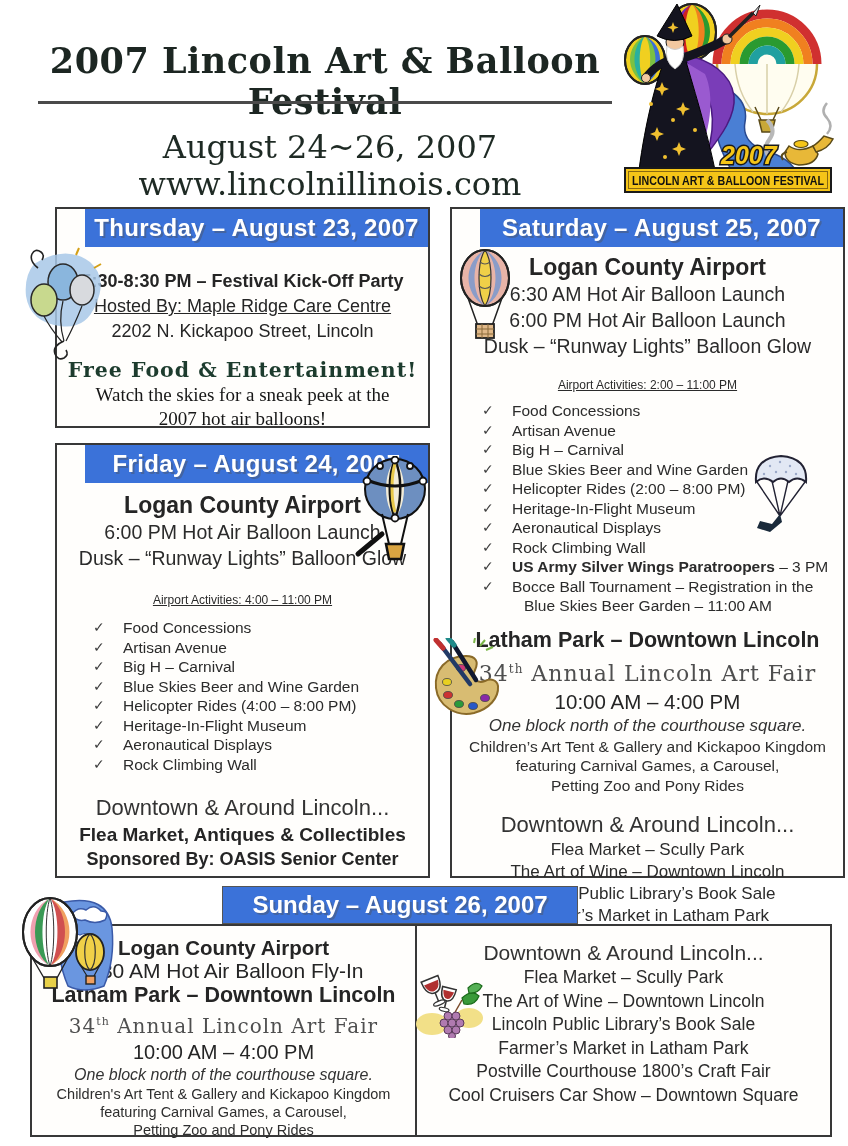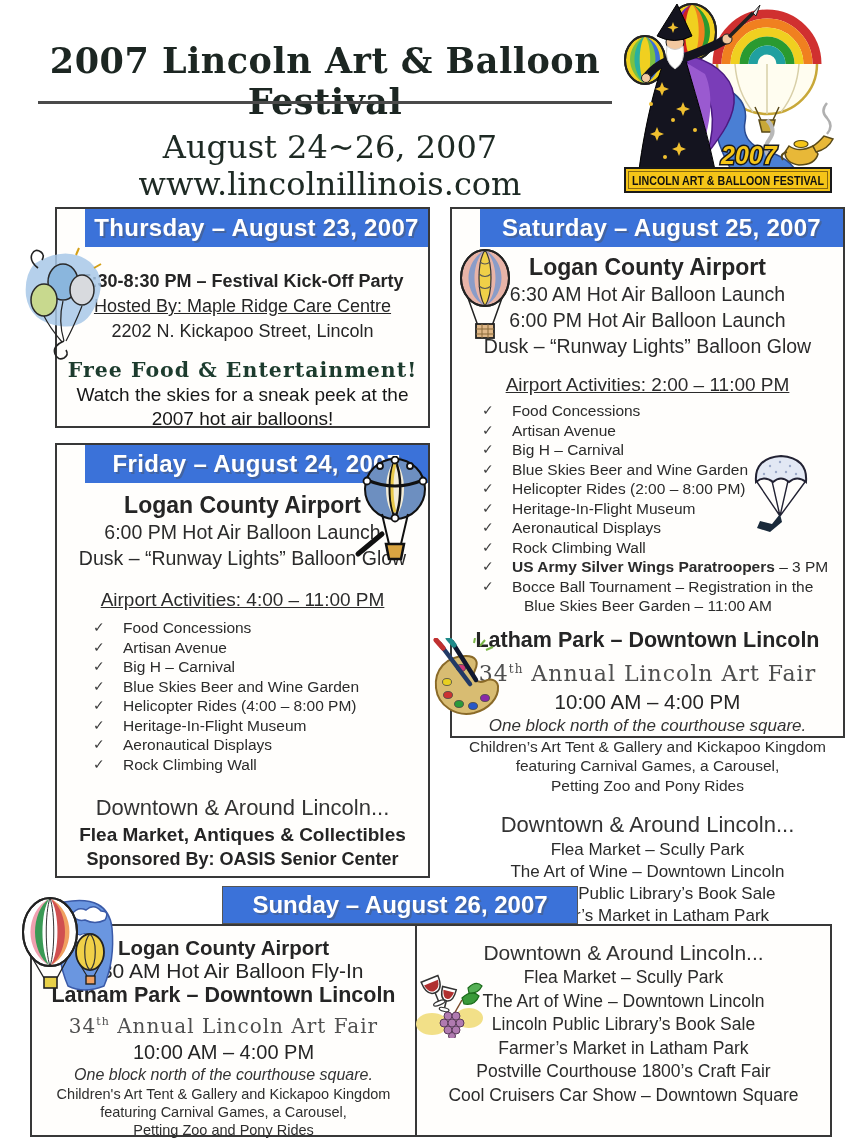--- a/index.html
+++ b/index.html
@@ -15,45 +15,45 @@
   .page-site{position:absolute;left:40px;top:165px;width:580px;text-align:center;
     font-family:"DejaVu Serif",serif;font-size:32px;color:#1e2a24;}
 
   
   .daybox{position:absolute;border:2px solid #383838;background:#fffefc;box-sizing:border-box;}
   .day-header{height:38px;display:flex;align-items:center;justify-content:center;
     color:#fff;font-weight:bold;font-size:24px;letter-spacing:.3px;
     text-shadow:2px 2px 0 rgba(80,80,80,.4);margin-left:28px;}
   #thu-box{left:55px;top:207px;width:375px;height:221px;}
   #fri-box{left:55px;top:443px;width:375px;height:435px;}
-  #sat-box{left:450px;top:207px;width:395px;height:531px;}
+  #sat-box{left:450px;top:207px;width:395px;height:671px;}
   #sun-box{left:30px;top:924px;width:802px;height:213px;display:flex;}
   #sun-banner{position:absolute;left:222px;top:886px;width:356px;height:38px;
     display:flex;align-items:center;justify-content:center;color:#fff;font-weight:bold;font-size:24px;
     text-shadow:2px 2px 0 rgba(80,80,80,.4);border:1px solid #555;box-sizing:border-box;text-align:center;}
 
   .center{text-align:center;}
   .venue{font-size:23px;font-weight:bold;line-height:28px;margin-top:8px;}
   .evline{font-size:19.5px;line-height:26px;color:#2b2b2b;}
-  .act-title{font-size:19px;line-height:24px;margin-top:17px;text-decoration:underline;color:#2b2b2b;}
+  .act-title{font-size:12px;line-height:24px;margin-top:17px;text-decoration:underline;color:#2b2b2b;}
   .checklist{margin-top:6px;}
   .check-row{display:flex;align-items:flex-start;padding-left:36px;font-size:15.5px;line-height:19.5px;color:#2b2b2b;}
   .check{width:30px;flex:0 0 30px;color:#3d3d3d;font-size:14px;}
   .bocce2{padding-left:12px;}
   .dt-title{font-size:22px;line-height:28px;color:#333;}
   .dt-item{font-size:17px;line-height:22px;color:#2b2b2b;}
 
   
   .thu-kickoff{font-size:18px;font-weight:bold;line-height:25px;margin-top:22px;}
   .thu-hosted{font-size:18px;line-height:25px;text-decoration:underline;}
   .thu-addr{font-size:18px;line-height:25px;}
   .thu-free{margin-top:13px;font-family:"DejaVu Serif",serif;font-weight:bold;font-size:20.5px;
     line-height:26px;color:#1d3c2e;letter-spacing:1px;}
   .thu-music{font-size:15px;font-style:italic;font-weight:bold;line-height:19px;color:#3a3a3a;}
-  .thu-watch{font-family:Liberation Sans, sans-serif;font-size:19px;line-height:24px;color:#171717;text-align:center;}
+  .thu-watch{font-family:Liberation Serif, serif;font-size:19px;line-height:24px;color:#171717;text-align:center;}
 
   
   .latham{font-size:21.5px;font-weight:bold;line-height:29px;margin-top:10px;}
   .artfair{font-family:"DejaVu Serif",serif;font-size:22px;line-height:29px;color:#4f4f4f;letter-spacing:1px;}
   .artfair sup{font-size:12px;}
   .hours{font-size:20.5px;line-height:27px;}
   .locnote{font-size:17px;font-style:italic;line-height:22px;color:#333;}
   .childline{font-size:15.5px;line-height:19.5px;color:#2e2e2e;}
 
   

